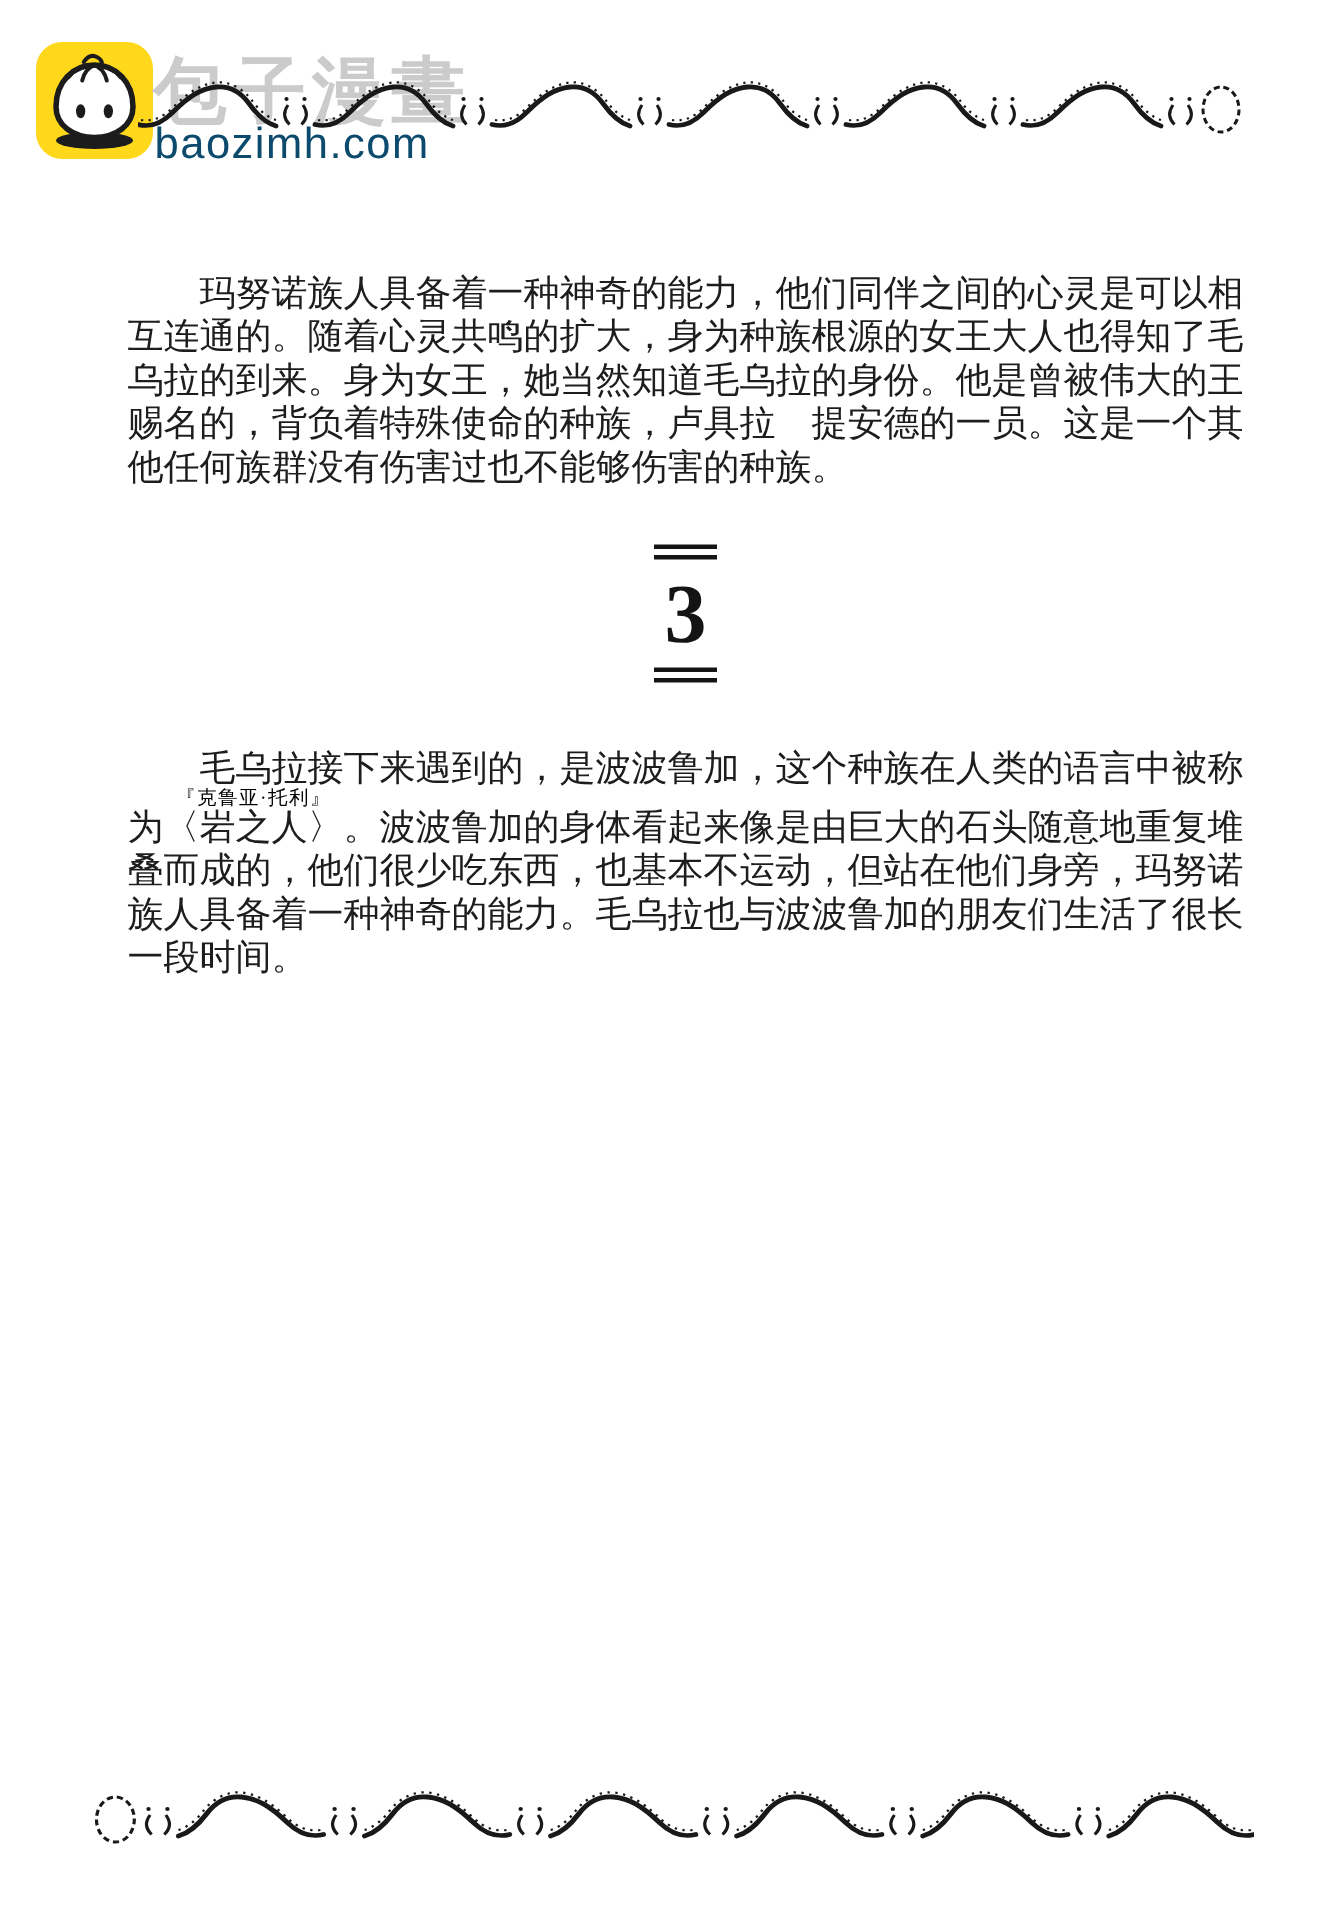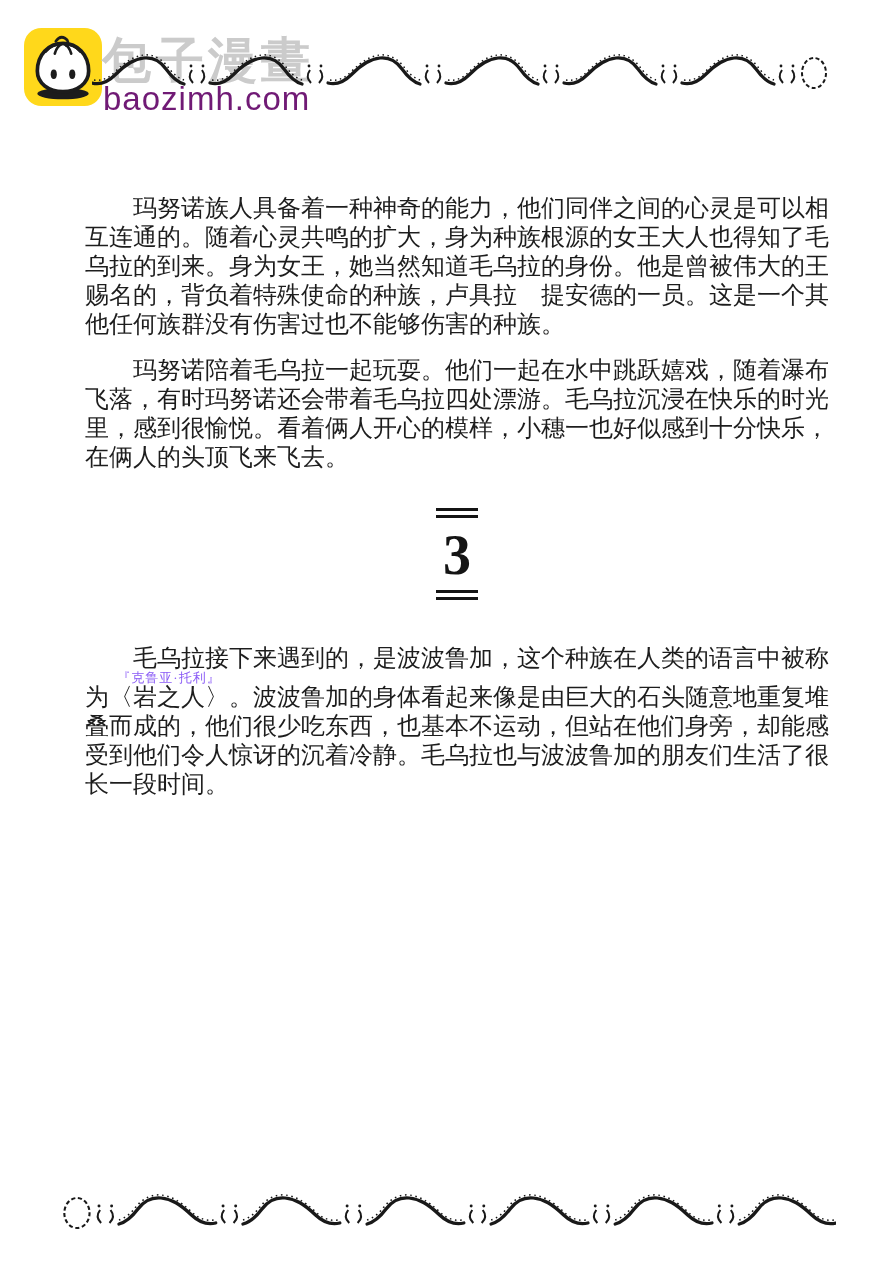--- a/index.html
+++ b/index.html
@@ -7,36 +7,36 @@
     width:896px;height:1280px;position:relative;background:#ffffff;overflow:hidden;
     font-family:"Liberation Serif","DejaVu Serif",serif;
   }
   .logo{position:absolute;left:24px;top:28px;width:78px;height:78px}
   .wm-title{
     position:absolute;left:102px;top:28px;font-size:49px;font-weight:700;
     color:#cbcbcb;letter-spacing:4px;white-space:nowrap;
     font-family:"Liberation Sans","DejaVu Sans",sans-serif;
   }
   .wm-url{
-    position:absolute;left:103px;top:80px;font-size:33px;color:#701a75;
+    position:absolute;left:103px;top:80px;font-size:29px;color:#0c4a6e;
     letter-spacing:1px;white-space:nowrap;
     font-family:"Liberation Sans","DejaVu Sans",sans-serif;
   }
   .border-top{position:absolute;left:92px;top:50px;width:740px;height:44px}
   .border-bottom{position:absolute;left:58px;top:1190px;width:778px;height:44px}
   main{position:absolute;left:85px;top:182px;width:744px}
   main p{
-    margin:12px 0 17px;font-size:24px;line-height:29px;color:#1d1d1d;
+    margin:0 0 17px;font-size:24px;line-height:29px;color:#1d1d1d;
     text-align:justify;text-indent:2em;
   }
   .chapter{margin:36px 0 44px;display:flex;flex-direction:column;align-items:center}
   .chapter-rule{width:42px;height:4px;border-top:3px solid #141414;border-bottom:3px solid #141414}
   .chapter-num{font-size:56px;font-weight:700;line-height:1;margin:9px 0 7px;color:#141414}
   ruby{ruby-align:center}
-  ruby rt{font-size:13px;letter-spacing:1px;color:#8b5cf6}
+  ruby rt{font-size:13px;letter-spacing:1px;color:#000000}
 </style>
 </head>
 <body>
 
 <svg width="0" height="0" style="position:absolute" aria-hidden="true">
   <defs>
     <g id="wave-unit">
       <path d="M0,33 C8,35 15,33 23,25 C34,14 42,9 52,8 C62,7 69,12 74,19 C79,26 85,32 92,34" fill="none" stroke="#191919" stroke-width="3.2" stroke-linecap="round"></path>
       <path d="M2,30 C9,31 16,29 24,21 C34,11 43,6 52,5 C61,4 70,9 76,17 C80,23 86,28 92,30" fill="none" stroke="#191919" stroke-width="1.5" stroke-dasharray="1.5 3.5"></path>
       <path d="M100,20 q-5,7 1,13" fill="none" stroke="#191919" stroke-width="2"></path>
@@ -73,29 +73,28 @@
   </div>
   <div class="wm-title">包子漫畫</div>
   <div class="wm-url">baozimh.com</div>
   <svg class="border-top" viewBox="0 0 740 44" preserveAspectRatio="none">
     <use href="#border-row"></use>
   </svg>
 </header>
 
 <main>
   <p>玛努诺族人具备着一种神奇的能力，他们同伴之间的心灵是可以相互连通的。随着心灵共鸣的扩大，身为种族根源的女王大人也得知了毛乌拉的到来。身为女王，她当然知道毛乌拉的身份。他是曾被伟大的王赐名的，背负着特殊使命的种族，卢具拉　提安德的一员。这是一个其他任何族群没有伤害过也不能够伤害的种族。</p>
-  <p>玛努诺陪着毛乌拉一起玩耍。他们一起在水中跳跃嬉戏，随着瀑布飞落，有时玛努诺还会带着毛乌拉四处漂游。毛乌拉沉浸在快乐的时光里，感到很愉悦。看着俩人开心的模样，小穗一也好似感到十分快乐，在俩人的头顶飞来飞去。</p>
 
   <div class="chapter">
     <div class="chapter-rule"></div>
     <div class="chapter-num">3</div>
     <div class="chapter-rule"></div>
   </div>
 
-  <p><span>毛乌拉接下来遇到的，是波波鲁加，这个种族在人类的语言中被称为</span><ruby><span>〈岩之人〉</span><rt>『克鲁亚·托利』</rt></ruby><span>。波波鲁加的身体看起来像是由巨大的石头随意地重复堆叠而成的，他们很少吃东西，也基本不运动，但站在他们身旁，却能感受到他们令人惊讶的沉着冷静。毛乌拉也与波波鲁加的朋友们生活了很长一段时间。</span></p>
+  <p><span>毛乌拉接下来遇到的，是波波鲁加，这个种族在人类的语言中被称为</span><ruby><span>〈岩之人〉</span><rt>『克鲁亚·托利』</rt></ruby><span>。波波鲁加的身体看起来像是由巨大的石头随意地重复堆叠而成的，他们很少吃东西，也基本不运动，但站在他们身旁，玛努诺族人具备着一种神奇的能力。毛乌拉也与波波鲁加的朋友们生活了很长一段时间。</span></p>
 </main>
 
 <footer>
   <svg class="border-bottom" viewBox="0 0 740 44" preserveAspectRatio="none">
     <g transform="translate(740,0) scale(-1,1)">
       <use href="#border-row"></use>
     </g>
   </svg>
 </footer>
 

